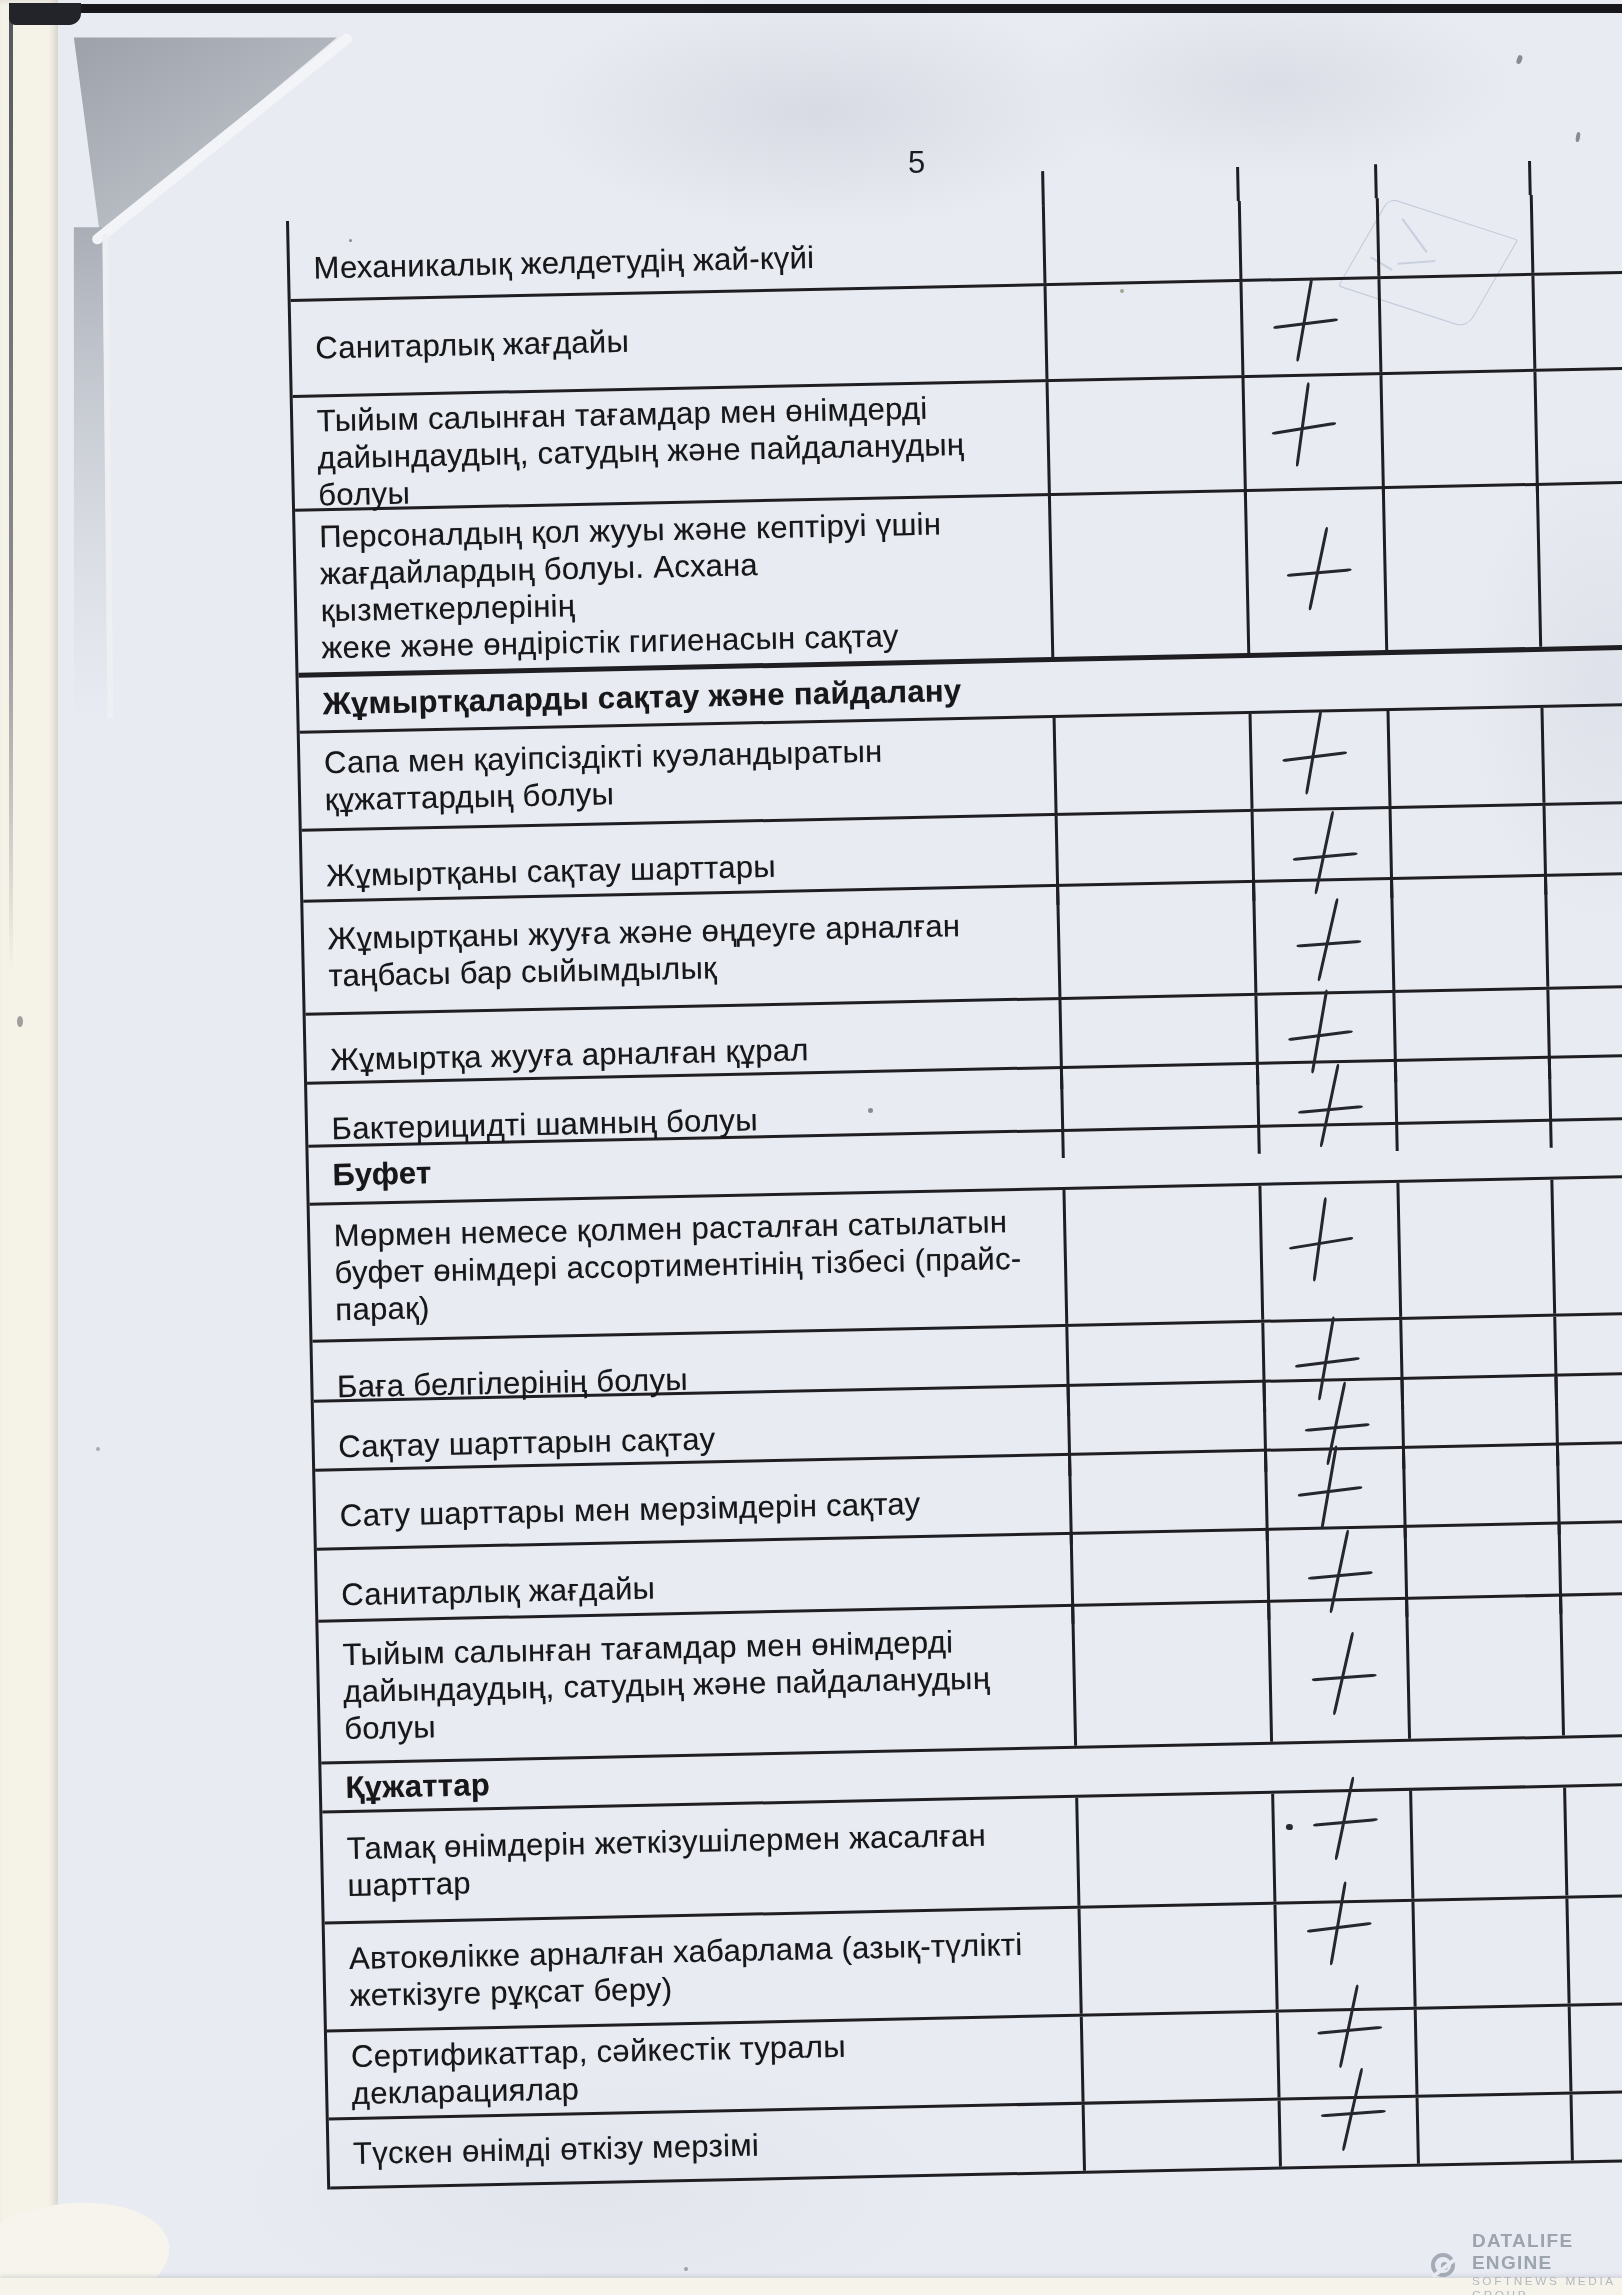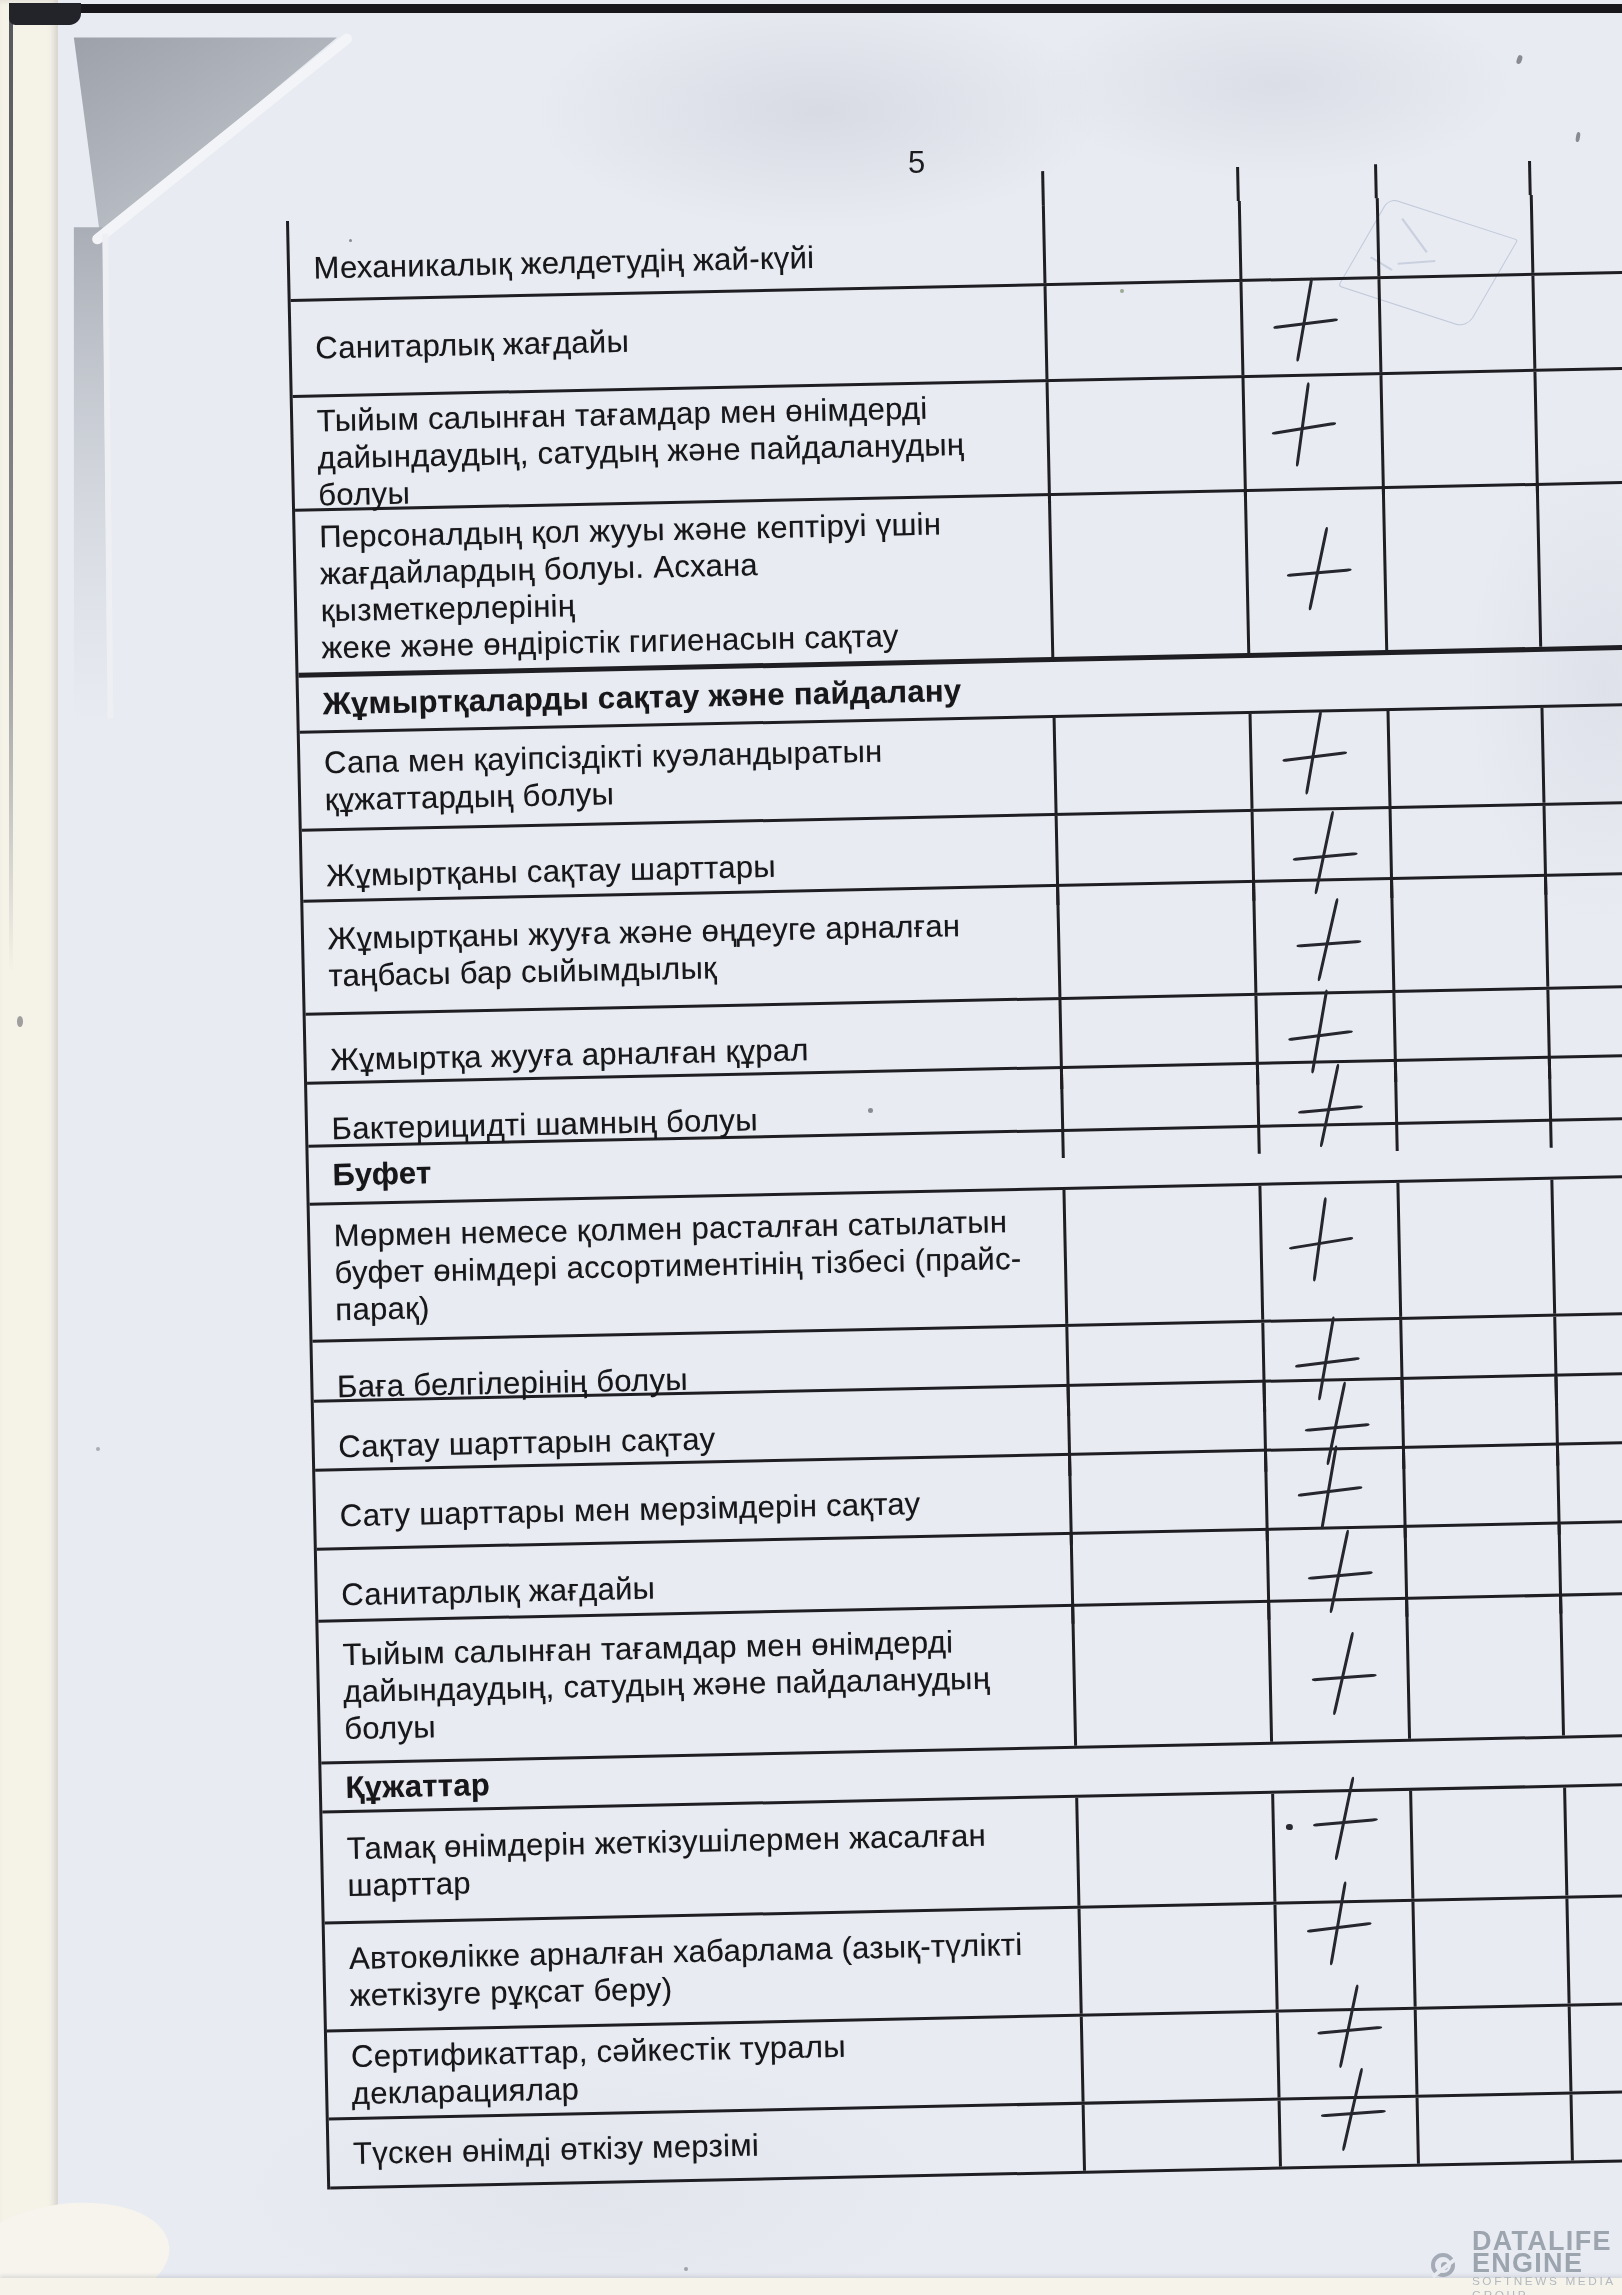--- a/index.html
+++ b/index.html
@@ -51,21 +51,21 @@
   .mv2{transform:translate(3.3px,-1.3px) rotate(2deg);}
   .mv3{transform:translate(-9.2px,-11.8px) rotate(-2deg);}
   .mv4{transform:translate(5.2px,3.9px) rotate(3deg);}
   .m-high{margin-top:-51px;}
   
   .watermark{position:absolute;left:1430px;top:2230px;display:flex;align-items:center;opacity:.85;}
   .wm-logo{position:relative;width:34px;height:34px;flex:0 0 auto;margin-right:7.9px;}
   .wm-ring{position:absolute;left:1.3px;top:3.9px;width:23.6px;height:23.6px;border:4.6px solid #99a1ac;border-radius:50%;box-sizing:border-box;}
   .wm-pupil{position:absolute;left:10.5px;top:13px;width:7.9px;height:7.9px;background:#99a1ac;border-radius:50%;}
   .wm-slash{position:absolute;left:-1.3px;top:14.4px;width:35px;height:3.9px;background:#e8ebf2;transform:rotate(-38deg);}
-  .wm-title{font-size:27px;font-weight:bold;letter-spacing:1.3px;color:#8f98a3;line-height:22px;}
+  .wm-title{font-size:19px;font-weight:bold;letter-spacing:1.3px;color:#8f98a3;line-height:22px;}
   .wm-sub{font-size:11.8px;letter-spacing:2.6px;color:#a7afb9;line-height:14.4px;}
 </style>
 </head>
 <body>
 
 <div class="page">
 
   <div class="left-strip"></div>
   <div class="left-strip-line"></div>
   <div class="top-strip"></div>

